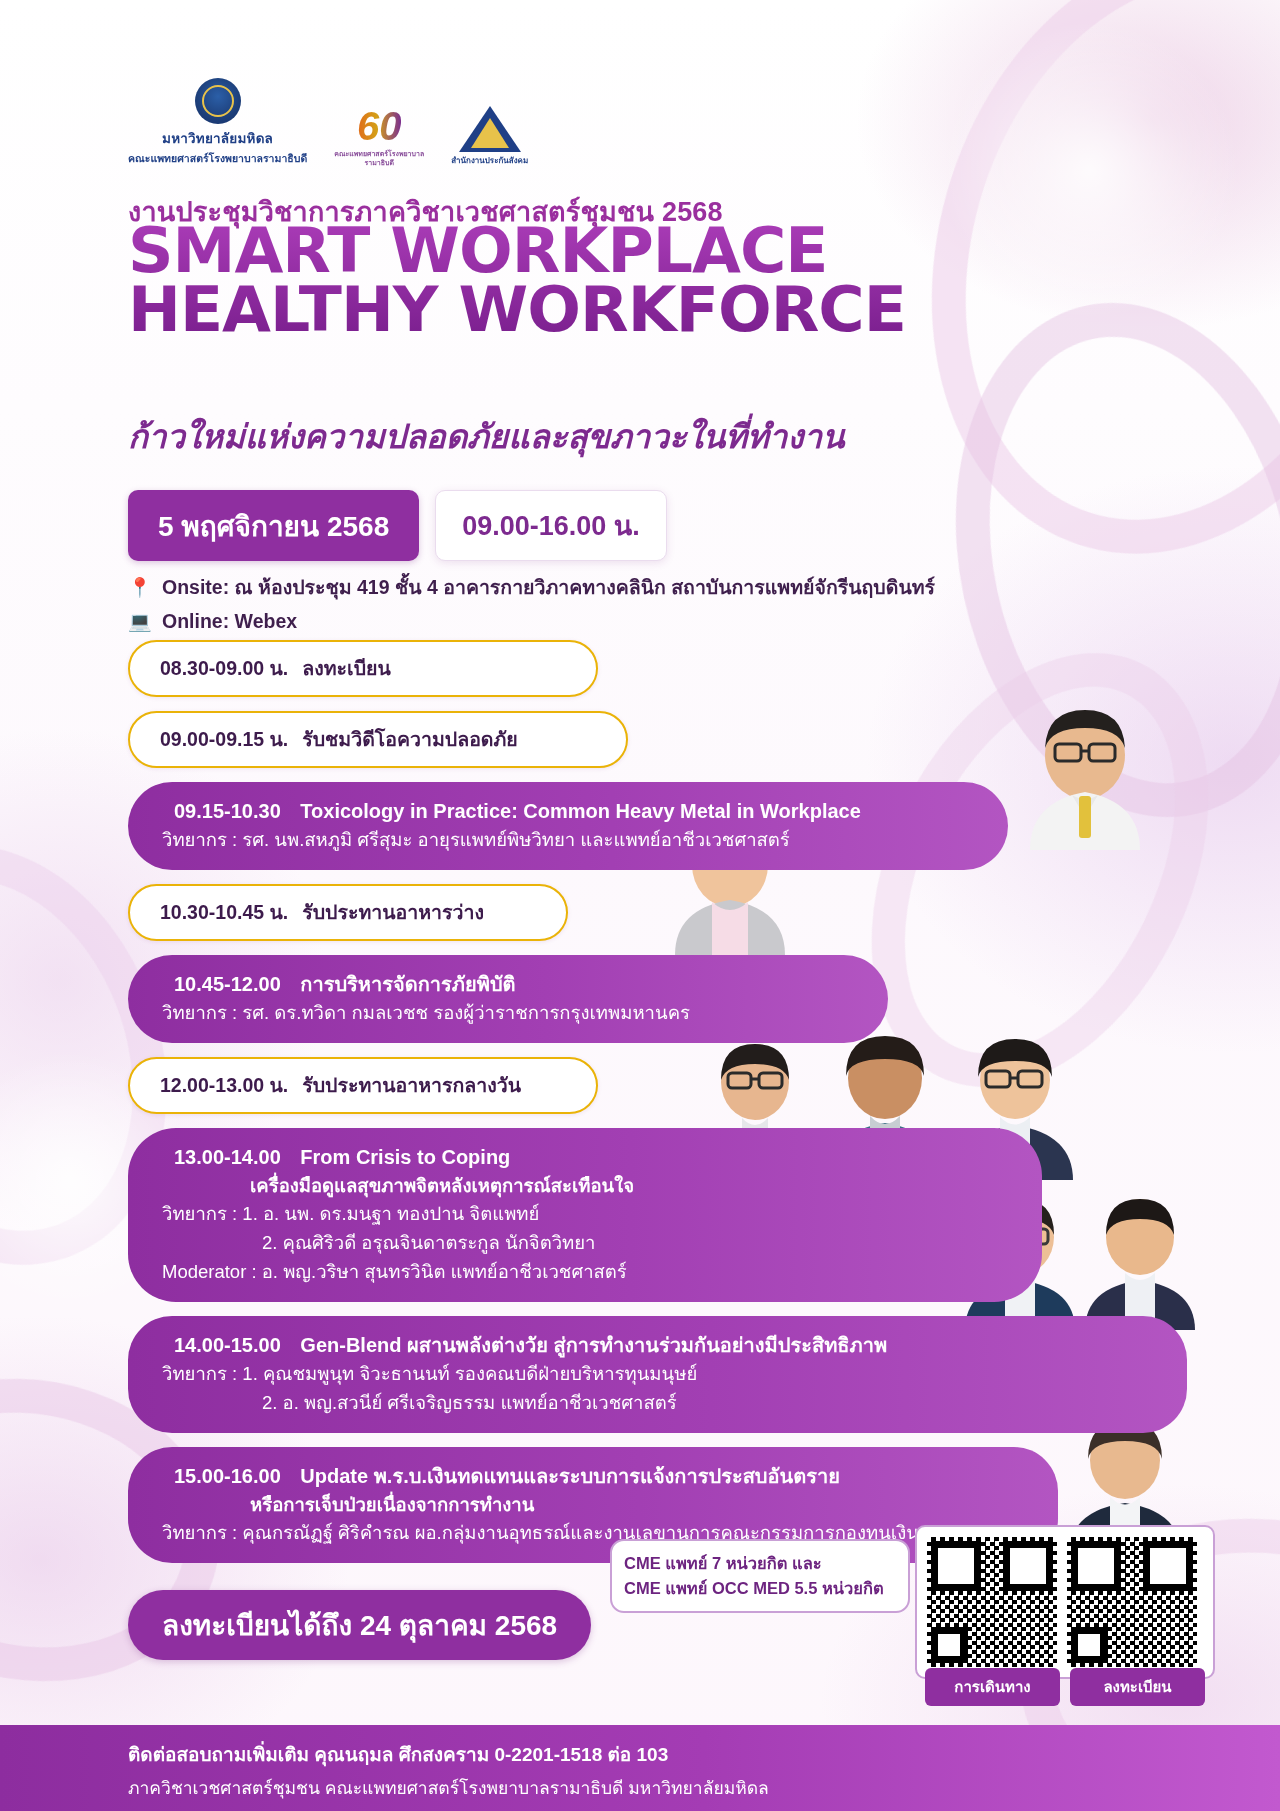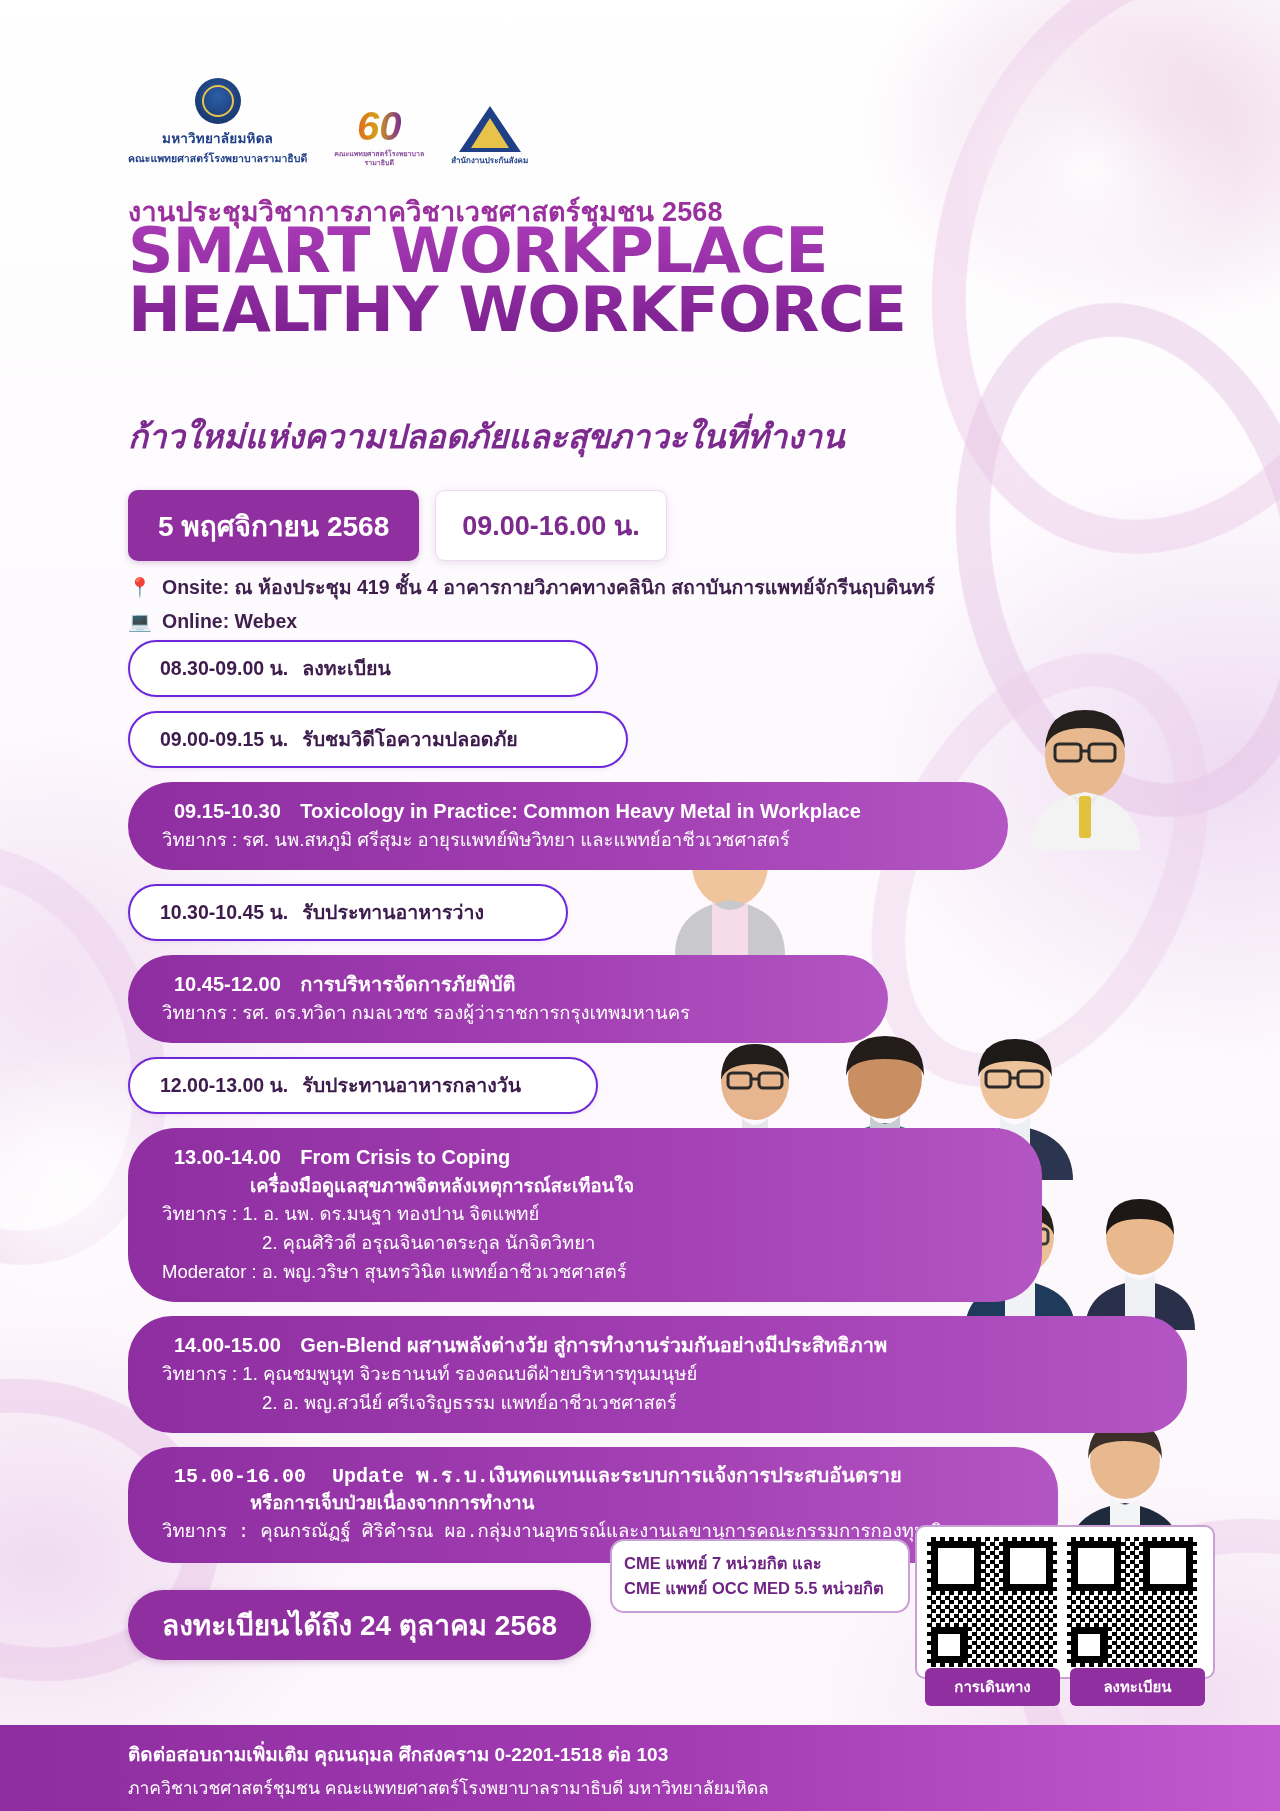--- a/index.html
+++ b/index.html
@@ -80,35 +80,35 @@
 
   
   .venue { position:absolute; left:128px; top:572px; }
   .venue-line { display:flex; align-items:center; gap:10px; font-size:19.5px; font-weight:bold; color:#3f1f4d; margin-bottom:7px;}
   .ico { width:24px; text-align:center; font-size:19px; }
 
   
   .sched { position:absolute; left:128px; top:640px; width:1030px; }
   .row { margin-bottom:14px; position:relative; }
   .pill-small { display:inline-flex; align-items:center; gap:14px;
-      background:#ffffff; border:2px solid #6d28d9; border-radius:40px;
+      background:#ffffff; border:2px solid #eab308; border-radius:40px;
       padding:11px 30px; font-size:19.5px; font-weight:bold; color:#3d1b4c;
       box-shadow:0 1px 4px rgba(120,40,130,.10); }
   .bar { background:linear-gradient(90deg,#8e2ea0 0%,#a23fb3 55%,#b355c2 100%);
       border-radius:44px; color:#fff; padding:16px 34px; position:relative; }
   .bar.big { border-radius:48px; }
   .bar-title { font-size:20px; font-weight:bold; line-height:1.35; }
   .bar-title .t { margin-right:14px;margin-left:12px; }
   .bar-line { font-size:18.5px; line-height:1.45; margin-top:2px; }
   .bar-line.indent { padding-left:88px; }
   .w1 { width:880px; }
   .w2 { width:760px; }
   .w3 { width:914px; }
   .w4 { width:1059px; }
-  .w5 { width:930px;font-family:Liberation Mono, monospace; }
+  .w5 { width:930px; }
   .pill-w1 { width:470px; }
   .pill-w2 { width:500px; }
   .pill-w3 { width:440px; }
   .pill-w4 { width:470px; }
 
   
   .portrait { position:absolute; border-radius:0; overflow:hidden; }
 
   
   .reg-chip { position:absolute; left:128px; top:1590px; background:#8f2fa0; color:#fff;

